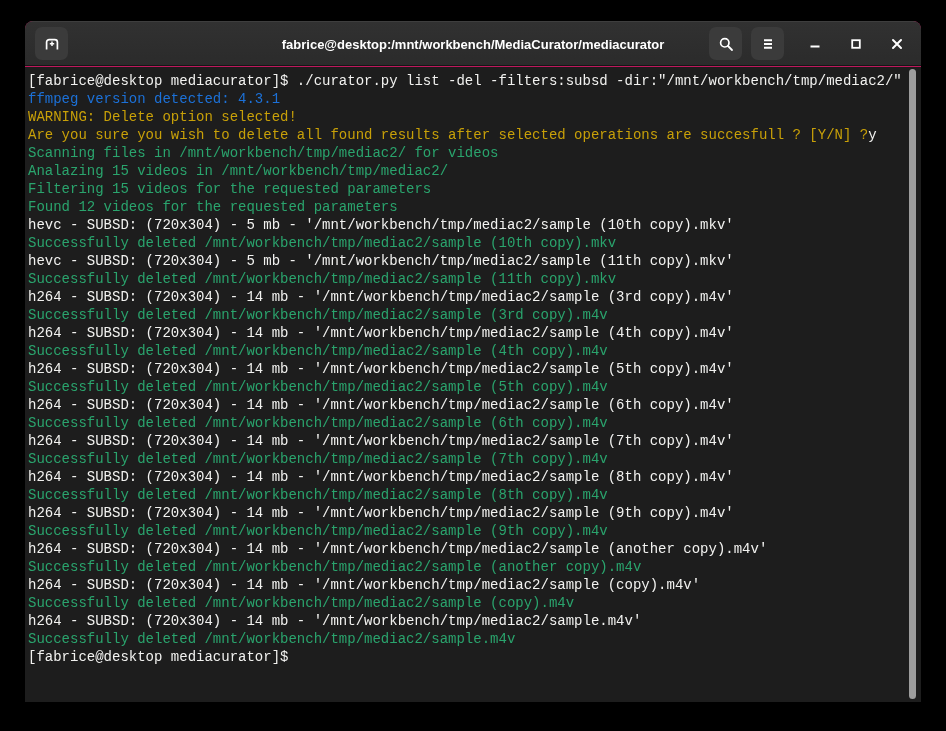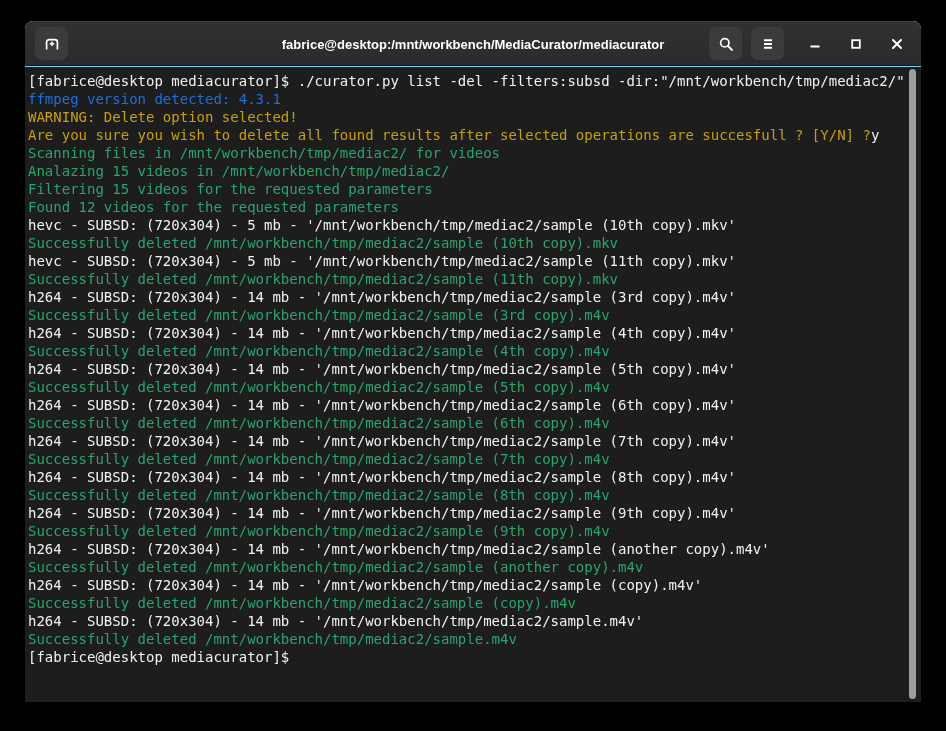--- a/index.html
+++ b/index.html
@@ -1,20 +1,20 @@
 <!DOCTYPE html>
 <html><head>
 <meta charset="utf-8">
 <style>
   * { margin:0; padding:0; box-sizing:border-box; }
   html,body { width:946px; height:731px; background:#000; overflow:hidden;
               font-family:"Liberation Sans", sans-serif; }
 
   .window { position:absolute; left:25px; top:21px; width:896px; height:681px;
-            background:#7dd3fc; border-radius:8px 8px 0 0; overflow:hidden; }
+            background:#be185d; border-radius:8px 8px 0 0; overflow:hidden; }
 
   .titlebar { position:relative; height:45px;
               background:linear-gradient(#313131,#2b2b2b);
               border-top:1px solid #3e3e3e; border-bottom:1px solid #161616; }
 
   .tb-btn { width:33px; height:33px; background:#3b3b3b; border-radius:7px;
             display:flex; align-items:center; justify-content:center; cursor:pointer; }
   .newtab { position:absolute; left:10px; top:5px; }
 
   .title { position:absolute; left:0; right:0; top:0; height:44px;
@@ -27,21 +27,21 @@
   .search-btn { margin-right:9px; }
   .menu-btn { margin-right:19px; }
   .winctl { width:24px; height:33px; display:flex; align-items:center;
             justify-content:center; margin-right:17px; cursor:pointer; }
   .winctl:last-child { margin-right:0; }
 
   .term { position:absolute; top:46px; left:0; right:0; bottom:0;
           padding:5px 20px 0 3px;
           font-family:"DejaVu Sans Mono", monospace;
           font-size:14px; line-height:18px; white-space:pre; overflow:hidden; }
-  .term-line { height:18px; }
+  .term-line { height:18px;font-family:Liberation Mono, monospace; }
 
   .scrollbar { position:absolute; top:48px; right:4px; bottom:3px; width:8px; }
   .scroll-thumb { position:absolute; top:0; bottom:0; left:0; width:7px;
                   background:#9d9d9d; border-radius:4px; cursor:pointer; }
 
   svg { display:block; }
 </style>
 </head>
 <body>
 

